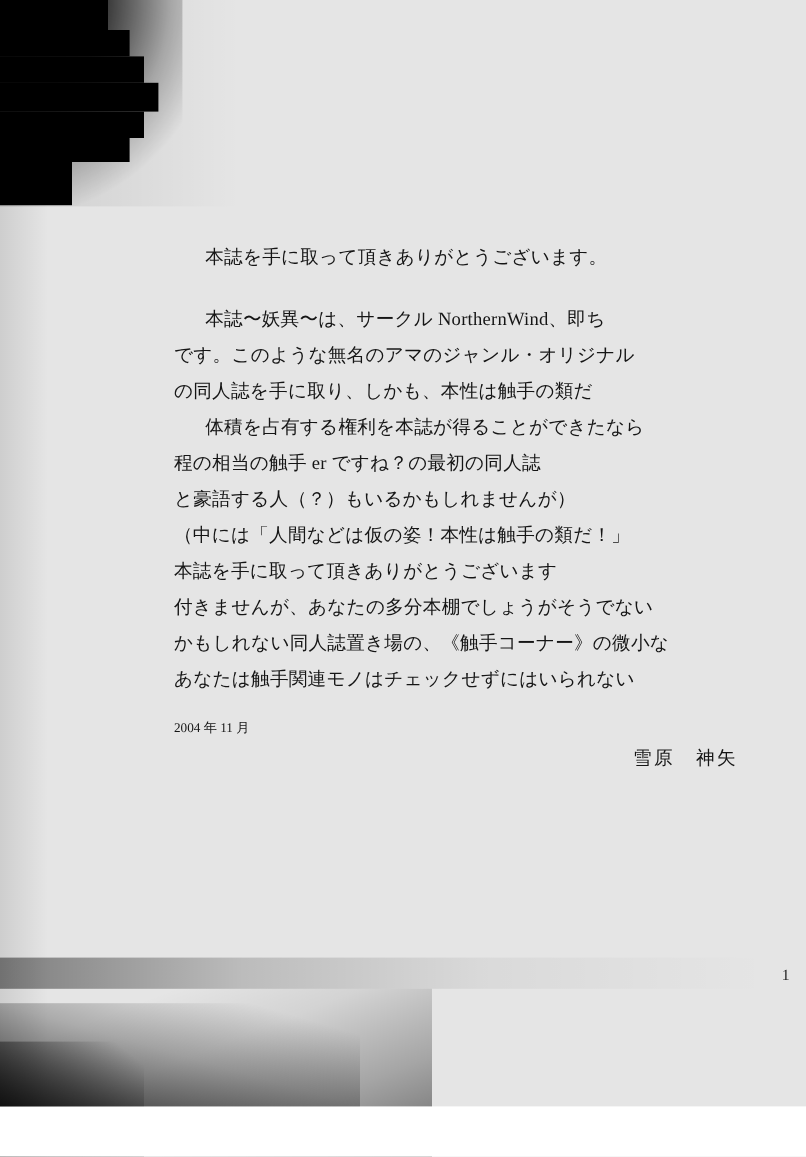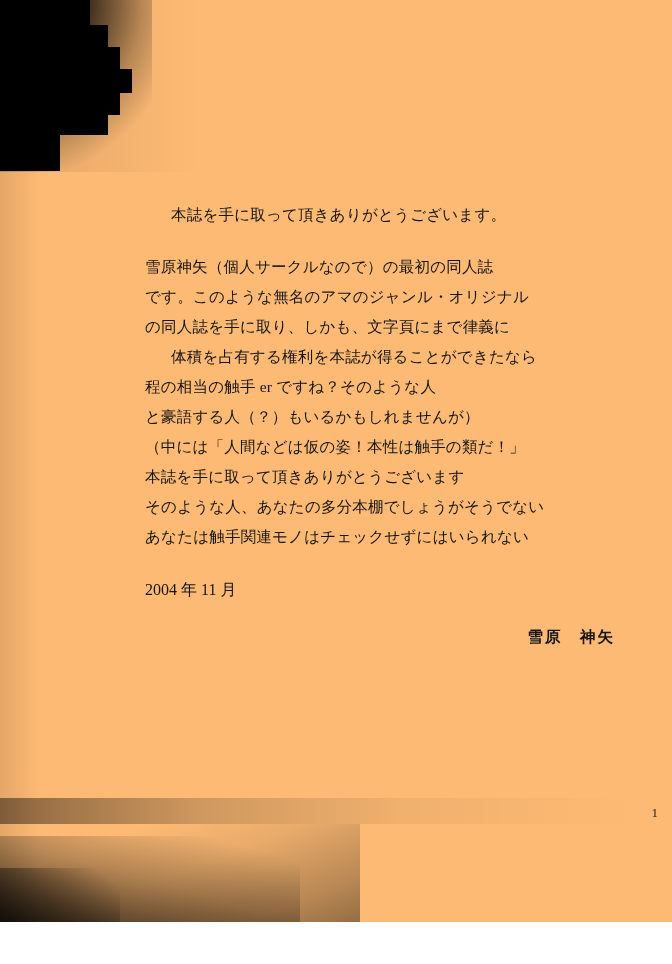--- a/index.html
+++ b/index.html
@@ -4,21 +4,21 @@
 <style>
   html, body {
     margin: 0;
     padding: 0;
     background: #ffffff;
   }
   .page {
     position: relative;
     width: 672px;
     height: 964px;
-    background: #fdba74;
+    background: #e5e5e5;
     overflow: hidden;
     font-family: "Liberation Serif", "DejaVu Serif", serif;
     color: #111111;
   }
 
   
   .corner-tl {
     position: absolute;
     left: 0;
     top: 0;
@@ -118,33 +118,32 @@
     white-space: nowrap;
     color: #151515;
   }
   .line.indent {
     text-indent: 26px;
   }
   .gap {
     height: 22px;
   }
   .date-line {
-    font-size: 16px;
+    font-size: 11px;
     line-height: 30px;
-    margin-top: 23px;
+    margin-top: 10px;
     color: #151515;
   }
   .signature {
     position: absolute;
     right: 0;
-    margin-top: 22px;
+    margin-top: 0;
     font-size: 15.5px;
     letter-spacing: 2px;
     color: #151515;
-    font-weight: bold;
   }
   .sig-row {
     position: relative;
     height: 40px;
   }
   .page-number {
     position: absolute;
     right: 14px;
     top: 805px;
     font-size: 13px;
@@ -171,32 +170,33 @@
     <div class="tl-grad"></div>
   </div>
 
   <div class="body-text">
 
     <div class="line indent">本誌を手に取って頂きありがとうございます。</div>
 
     <div class="gap"></div>
 
     <div>
-      <div class="line">雪原神矢（個人サークルなので）の最初の同人誌</div>
+      <div class="line indent">本誌〜妖異〜は、サークル NorthernWind、即ち</div>
       <div class="line">です。このような無名のアマのジャンル・オリジナル</div>
-      <div class="line">の同人誌を手に取り、しかも、文字頁にまで律義に</div>
+      <div class="line">の同人誌を手に取り、しかも、本性は触手の類だ</div>
     </div>
 
     <div>
       <div class="line indent">体積を占有する権利を本誌が得ることができたなら</div>
-      <div class="line">程の相当の触手 er ですね？そのような人</div>
+      <div class="line">程の相当の触手 er ですね？の最初の同人誌</div>
       <div class="line">と豪語する人（？）もいるかもしれませんが）</div>
       <div class="line">（中には「人間などは仮の姿！本性は触手の類だ！」</div>
       <div class="line">本誌を手に取って頂きありがとうございます</div>
-      <div class="line">そのような人、あなたの多分本棚でしょうがそうでない</div>
+      <div class="line">付きませんが、あなたの多分本棚でしょうがそうでない</div>
+      <div class="line">かもしれない同人誌置き場の、《触手コーナー》の微小な</div>
       <div class="line">あなたは触手関連モノはチェックせずにはいられない</div>
     </div>
 
     <div class="date-line">2004 年 11 月</div>
 
     <div class="sig-row">
       <div class="signature">雪原　神矢</div>
     </div>
 
   </div>

